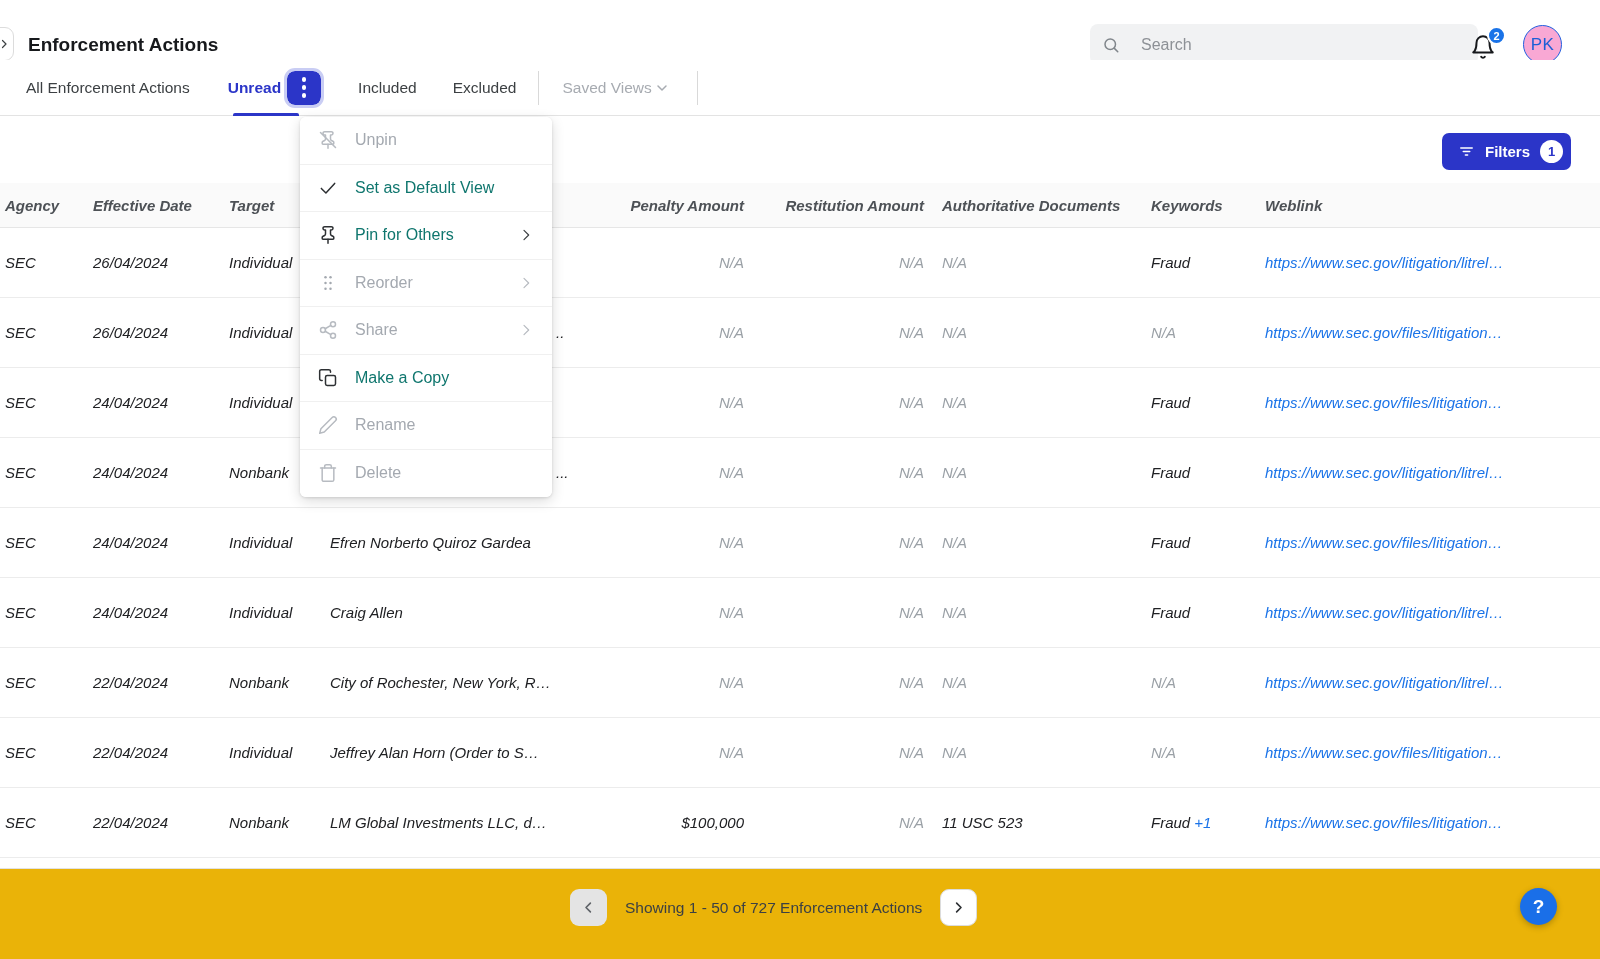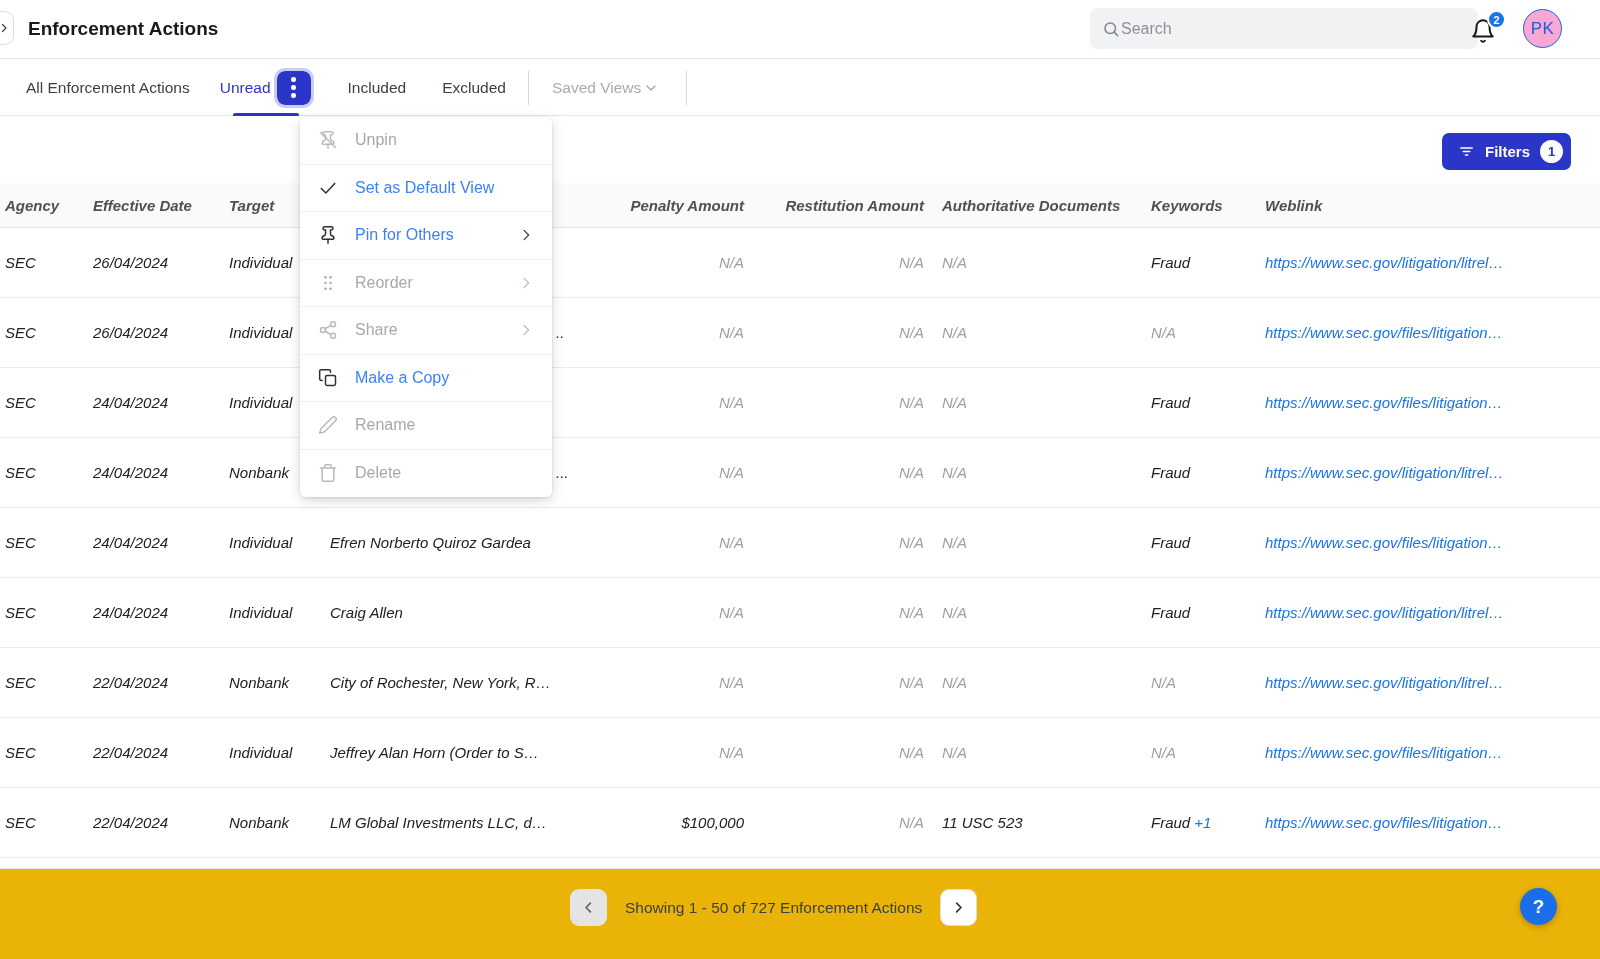--- a/index.html
+++ b/index.html
@@ -1,50 +1,50 @@
 <!DOCTYPE html>
 <html><head>
 <meta charset="utf-8">
 <style>
   * { box-sizing: border-box; margin: 0; padding: 0; }
   html, body { width: 1600px; height: 959px; overflow: hidden; }
   body { font-family: "Liberation Sans", sans-serif; background: #fff; position: relative; color: #202124; }
 
   
-  .topbar { position: absolute; top: 0; left: 0; width: 1600px; height: 59px; background: #fff; border-bottom: 1px solid #e6e6e6; }
+  .topbar { position: absolute; top: 16px; left: 0; width: 1600px; height: 59px; background: #fff; border-bottom: 1px solid #e6e6e6; }
   .sidebar-toggle { position: absolute; left: -16px; top: 11px; width: 30px; height: 34px; background: #fff; border: 1px solid #dcdcdc; border-radius: 9px; display: flex; align-items: center; justify-content: flex-end; padding-right: 3px; cursor: pointer; }
   .sidebar-toggle svg { width: 12px; height: 12px; stroke: #3c4043; }
   .page-title { position: absolute; left: 28px; top: 18px; font-size: 19px; font-weight: bold; color: #17191c; }
-  .search-box { position: absolute; left: 1090px; top: 8px; width: 388px; height: 41px; background: #f1f2f3; border-radius: 8px; display: flex; align-items: center; padding: 0 12px; gap: 1px; }
+  .search-box { position: absolute; left: 1090px; top: 8px; width: 388px; height: 41px; background: #f1f2f3; border-radius: 8px; display: flex; align-items: center; padding: 0 12px; gap: 21px; }
   .search-box svg { width: 18px; height: 18px; stroke: #80868b; flex: none; }
   .search-box input { border: none; outline: none; background: transparent; font-size: 16px; color: #202124; width: 100%; font-family: "Liberation Sans", sans-serif; }
   .search-box input::placeholder { color: #8d9196; }
   .bell-wrap { position: absolute; left: 1466px; top: 10px; width: 40px; height: 40px; cursor: pointer; }
   .bell-wrap svg { width: 26px; height: 26px; stroke: #17191c; position: absolute; left: 4px; top: 8px; }
   .bell-badge { position: absolute; right: 0; top: 0; min-width: 19px; height: 19px; border-radius: 10px; background: #1a73e8; color: #fff; font-size: 11px; font-weight: bold; display: flex; align-items: center; justify-content: center; border: 2px solid #fff; }
   .avatar { position: absolute; left: 1523px; top: 9px; width: 39px; height: 39px; border-radius: 50%; background: #f9a8d4; border: 1.5px solid #2160e0; color: #1d5fd6; font-size: 17px; font-weight: normal; display: flex; align-items: center; justify-content: center; cursor: pointer; letter-spacing: .3px; }
 
   
   .tabbar { position: absolute; top: 60px; left: 0; width: 1600px; height: 56px; background: #fff; border-bottom: 1px solid #e3e3e3; display: flex; align-items: center; }
   .tab { font-size: 15.5px; color: #3c4043; cursor: pointer; white-space: nowrap; }
   .tab-all { margin-left: 26px; }
-  .tab-unread { margin-left: 30px; color: #2b35c8; font-weight: normal; }
+  .tab-unread { margin-left: 38px; color: #2b35c8; font-weight: bold; }
   .kebab-btn { margin-left: 6px; width: 34px; height: 34px; border-radius: 8px; background: #2b35c8; border: none; outline: 3px solid #c9cdf4; display: flex; flex-direction: column; align-items: center; justify-content: center; gap: 3.5px; cursor: pointer; }
   .kebab-btn i { width: 4.5px; height: 4.5px; border-radius: 50%; background: #fff; }
   .tab-included { margin-left: 37px; }
   .tab-excluded { margin-left: 36px; }
   .v-divider { width: 1px; height: 34px; background: #d9d9d9; margin-left: 22px; }
   .saved-views { margin-left: 23px; display: flex; align-items: center; gap: 2px; color: #a7abb1; font-size: 15.5px; cursor: pointer; }
   .saved-views svg { width: 16px; height: 16px; stroke: #a7abb1; }
   .v-divider2 { margin-left: 27px; }
   .active-underline { position: absolute; left: 233px; bottom: -1px; width: 66px; height: 3px; background: #2b35c8; border-radius: 2px 2px 0 0; }
 
   
   .menu { position: absolute; left: 300px; top: 117px; width: 252px; background: #fff; border-radius: 6px; box-shadow: 0 1px 3px rgba(0,0,0,.12), 0 4px 14px rgba(0,0,0,.14); z-index: 20; overflow: hidden; }
-  .menu-item { height: 47.5px; display: flex; align-items: center; padding: 0 18px; gap: 17px; font-size: 16px; color: #3b82f6; cursor: pointer; border-bottom: 1px solid #f0f0f0; background: #fff; }
+  .menu-item { height: 47.5px; display: flex; align-items: center; padding: 0 18px; gap: 17px; font-size: 16px; color: #0f766e; cursor: pointer; border-bottom: 1px solid #f0f0f0; background: #fff; }
   .menu-item:last-child { border-bottom: none; }
   .menu-item svg.mi { width: 20px; height: 20px; stroke: #2d3033; flex: none; }
   .menu-item .mi-label { flex: 1; }
   .menu-item svg.sub { width: 16px; height: 16px; stroke: #3c4043; flex: none; }
   .menu-item.disabled { color: #a4a9b0; }
   .menu-item.disabled svg.mi, .menu-item.disabled svg.sub { stroke: #b7bbc1; }
 
   
   .filters-btn { position: absolute; right: 29px; top: 133px; height: 37px; background: #2b35c8; border: none; border-radius: 7px; color: #fff; font-size: 15px; font-weight: bold; display: flex; align-items: center; gap: 10px; padding: 0 8px 0 16px; cursor: pointer; font-family: "Liberation Sans", sans-serif; }
   .filters-btn svg { width: 17px; height: 17px; stroke: #fff; }

